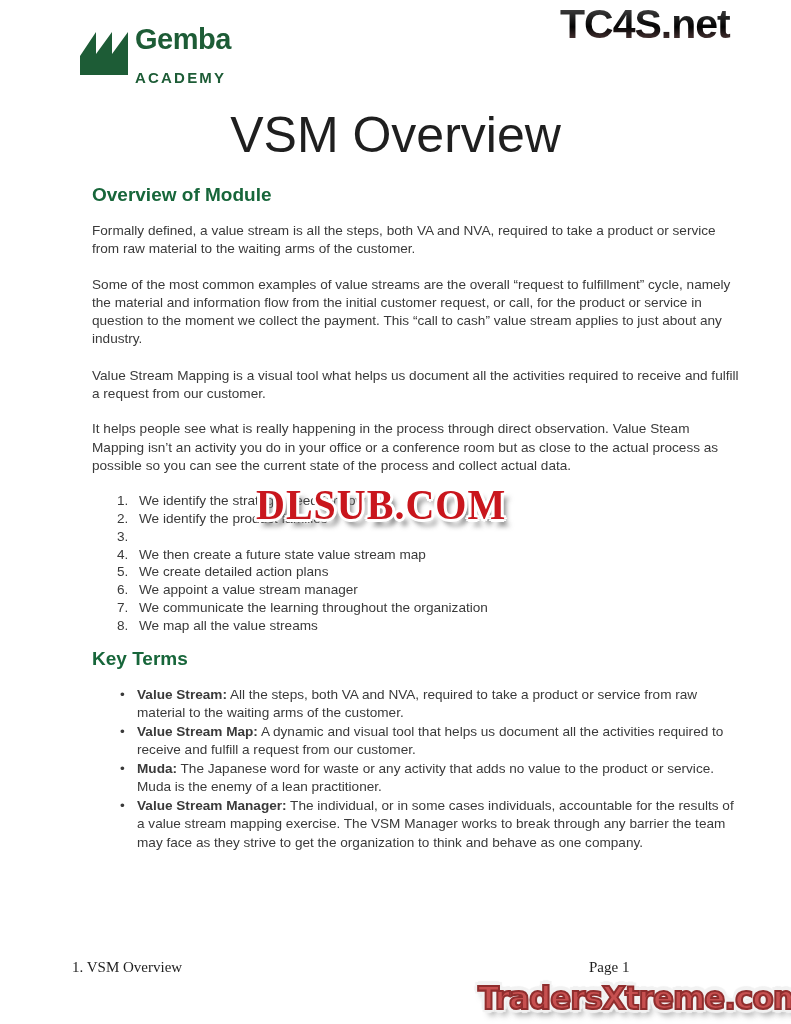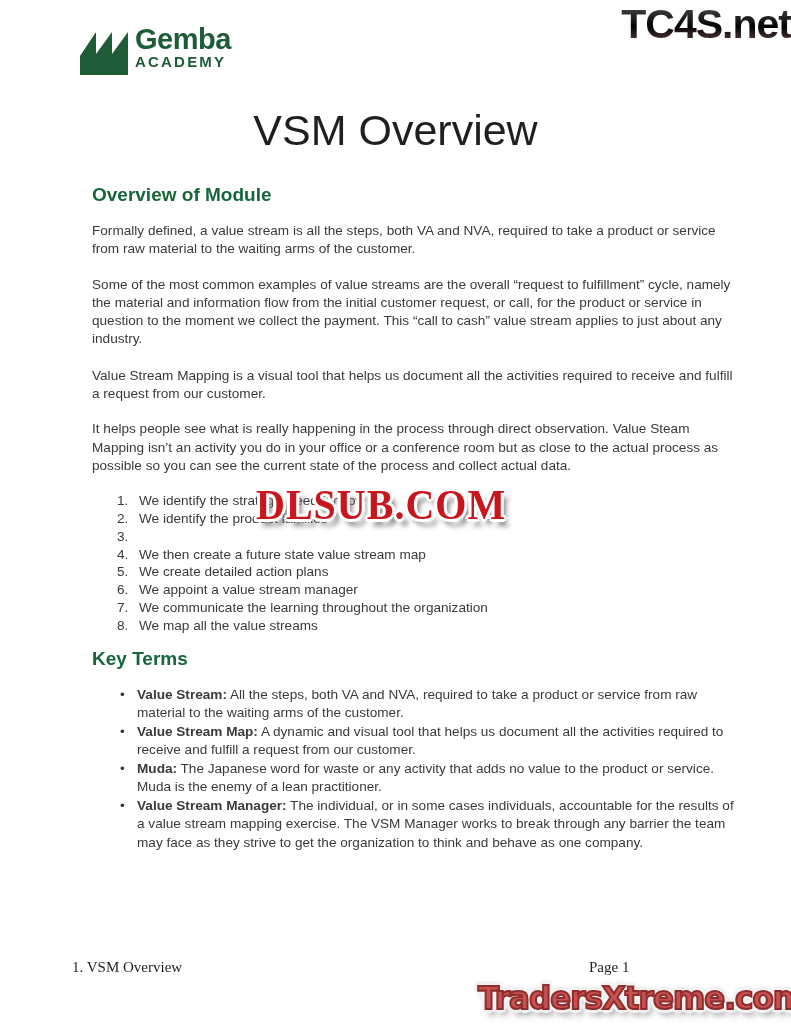--- a/index.html
+++ b/index.html
@@ -10,24 +10,24 @@
     margin:0 auto;
     overflow:hidden;
     font-family:"Liberation Sans",sans-serif;
     color:#3a3a3a;
   }
   
   .logo{position:absolute;left:75px;top:23px;display:flex;align-items:flex-start;}
   .logo svg{display:block;}
   .logo-text{display:flex;flex-direction:column;line-height:1;margin-top:2px;}
   .logo-name{font-size:29px;font-weight:700;color:#1d5c36;letter-spacing:-0.5px;}
-  .logo-sub{font-size:15px;font-weight:700;color:#1d5c36;letter-spacing:2.2px;margin-top:0;}
+  .logo-sub{font-size:15px;font-weight:700;color:#1d5c36;letter-spacing:2.2px;margin-top:16px;}
   
   .wm-top{
-    position:absolute;top:1px;left:560px;width:231px;text-align:right;
+    position:absolute;top:1px;left:560px;width:231px;text-align:left;
     font-size:41px;font-weight:700;letter-spacing:-1px;
     background:linear-gradient(180deg,#5a5a5a 0%,#161616 42%,#030303 55%,#4a3434 82%,#8a6060 100%);
     -webkit-background-clip:text;background-clip:text;color:transparent;
     filter:blur(.4px);
   }
   .wm-mid{
     position:absolute;left:256px;top:481px;
     font-family:"Liberation Serif",serif;
     font-size:40px;font-weight:900;letter-spacing:1px;
     color:#c9161d;
@@ -45,21 +45,21 @@
     -webkit-text-stroke:2px #8f2d2d;
     text-shadow:
       -3px -3px 1px #f2f2f2, 3px -3px 1px #f2f2f2,-3px 3px 1px #f2f2f2, 3px 3px 1px #f2f2f2,
       0 -4px 1px #f2f2f2, 0 4px 1px #f2f2f2,-4px 0 1px #f2f2f2, 4px 0 1px #f2f2f2,
       4px 6px 6px rgba(130,130,130,.9);
     transform:scaleY(1.05);
   }
   
   .doc-title{
     position:absolute;top:106px;left:0;width:100%;
-    text-align:center;font-size:43px;font-weight:400;color:#1f1f1f;
+    text-align:center;font-size:50px;font-weight:400;color:#1f1f1f;
     letter-spacing:0;
   }
   .content{position:absolute;left:92px;top:184px;width:648px;}
   h2.section-heading{
     font-size:19px;font-weight:700;color:#17663a;
     margin:0 0 16px 0;line-height:22px;
   }
   h2.key-terms{margin-top:13px;}
   .content p{
     font-size:13.6px;line-height:18.3px;margin:4px 0 17px 0;color:#3a3a3a;
@@ -110,21 +110,21 @@
   </div>
 
   <div class="wm-top">TC4S.net</div>
 
   <div class="doc-title">VSM Overview</div>
 
   <div class="content">
     <h2 class="section-heading">Overview of Module</h2>
     <p>Formally defined, a value stream is all the steps, both VA and NVA, required to take a product or service from raw material to the waiting arms of the customer.</p>
     <p style="margin-bottom:18px;">Some of the most common examples of value streams are the overall “request to fulfillment” cycle, namely the material and information flow from the initial customer request, or call, for the product or service in question to the moment we collect the payment.  This “call to cash” value stream applies to just about any industry.</p>
-    <p>Value Stream Mapping is a visual tool that helps us document all the activities required to receive and fulfill a request from our customer.</p>
+    <p>Value Stream Mapping is a visual tool what helps us document all the activities required to receive and fulfill a request from our customer.</p>
     <p>It helps people see what is really happening in the process through direct observation.  Value Steam Mapping isn’t an activity you do in your office or a conference room but as close to the actual process as possible so you can see the current state of the process and collect actual data.</p>
 
     <ol class="steps">
       <li>
           <span class="num">1.</span>
           <span>We identify the strategic need for flow</span>
         </li>
       <li>
           <span class="num">2.</span>
           <span>We identify the product families</span>

